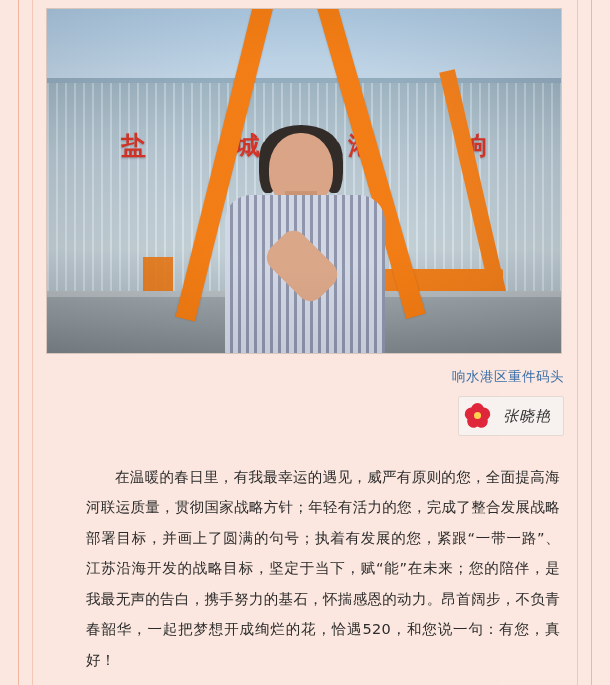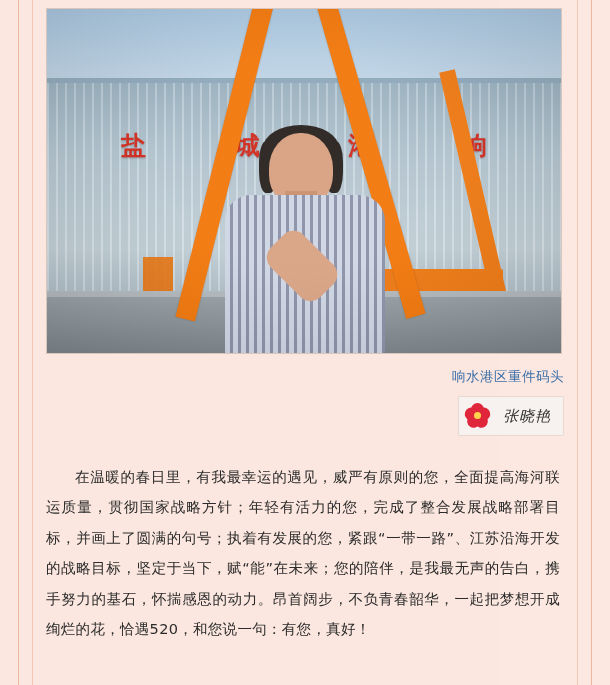--- a/index.html
+++ b/index.html
@@ -338,20 +338,21 @@
   .body-text {
     margin-top: 26px;
     font-size: 14.5px;
     line-height: 2.1;
     color: #2b2b2b;
     text-align: justify;
     text-indent: 2em;
     font-family: "DejaVu Sans", sans-serif;
     letter-spacing: 0.3px;
     padding-right: 4px;
+    margin-left: 40px;
   }
 </style>
 </head>
 <body>
 
 <div class="page">
 
   <div class="frame-outer"></div>
   <div class="frame-inner"></div>
 

